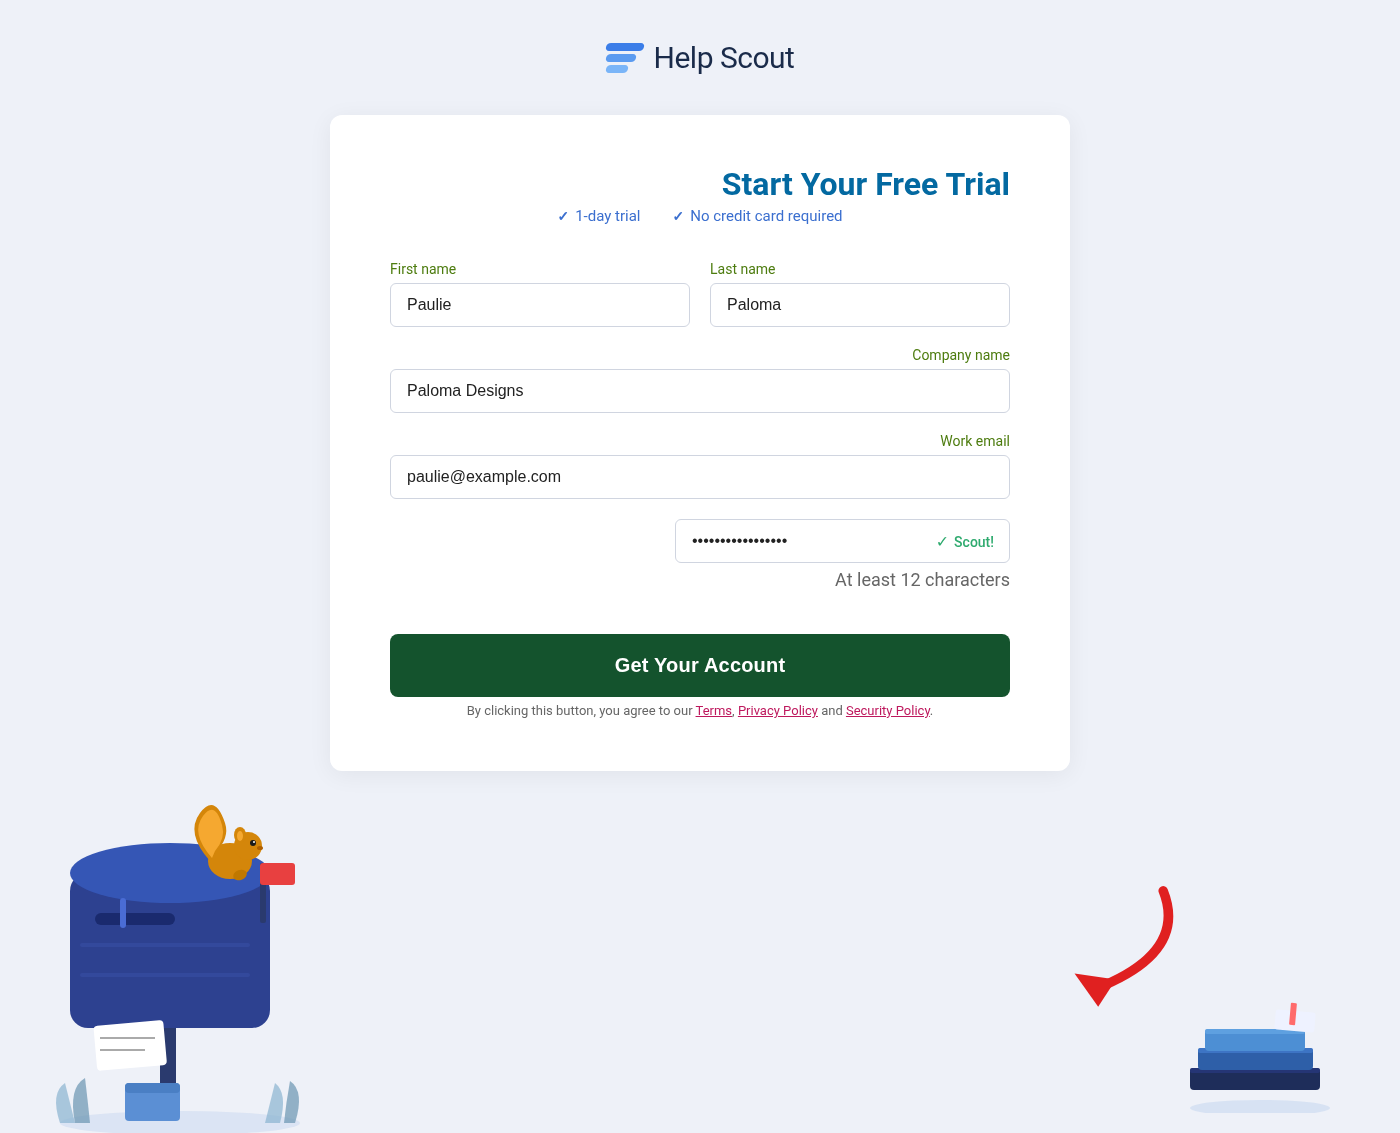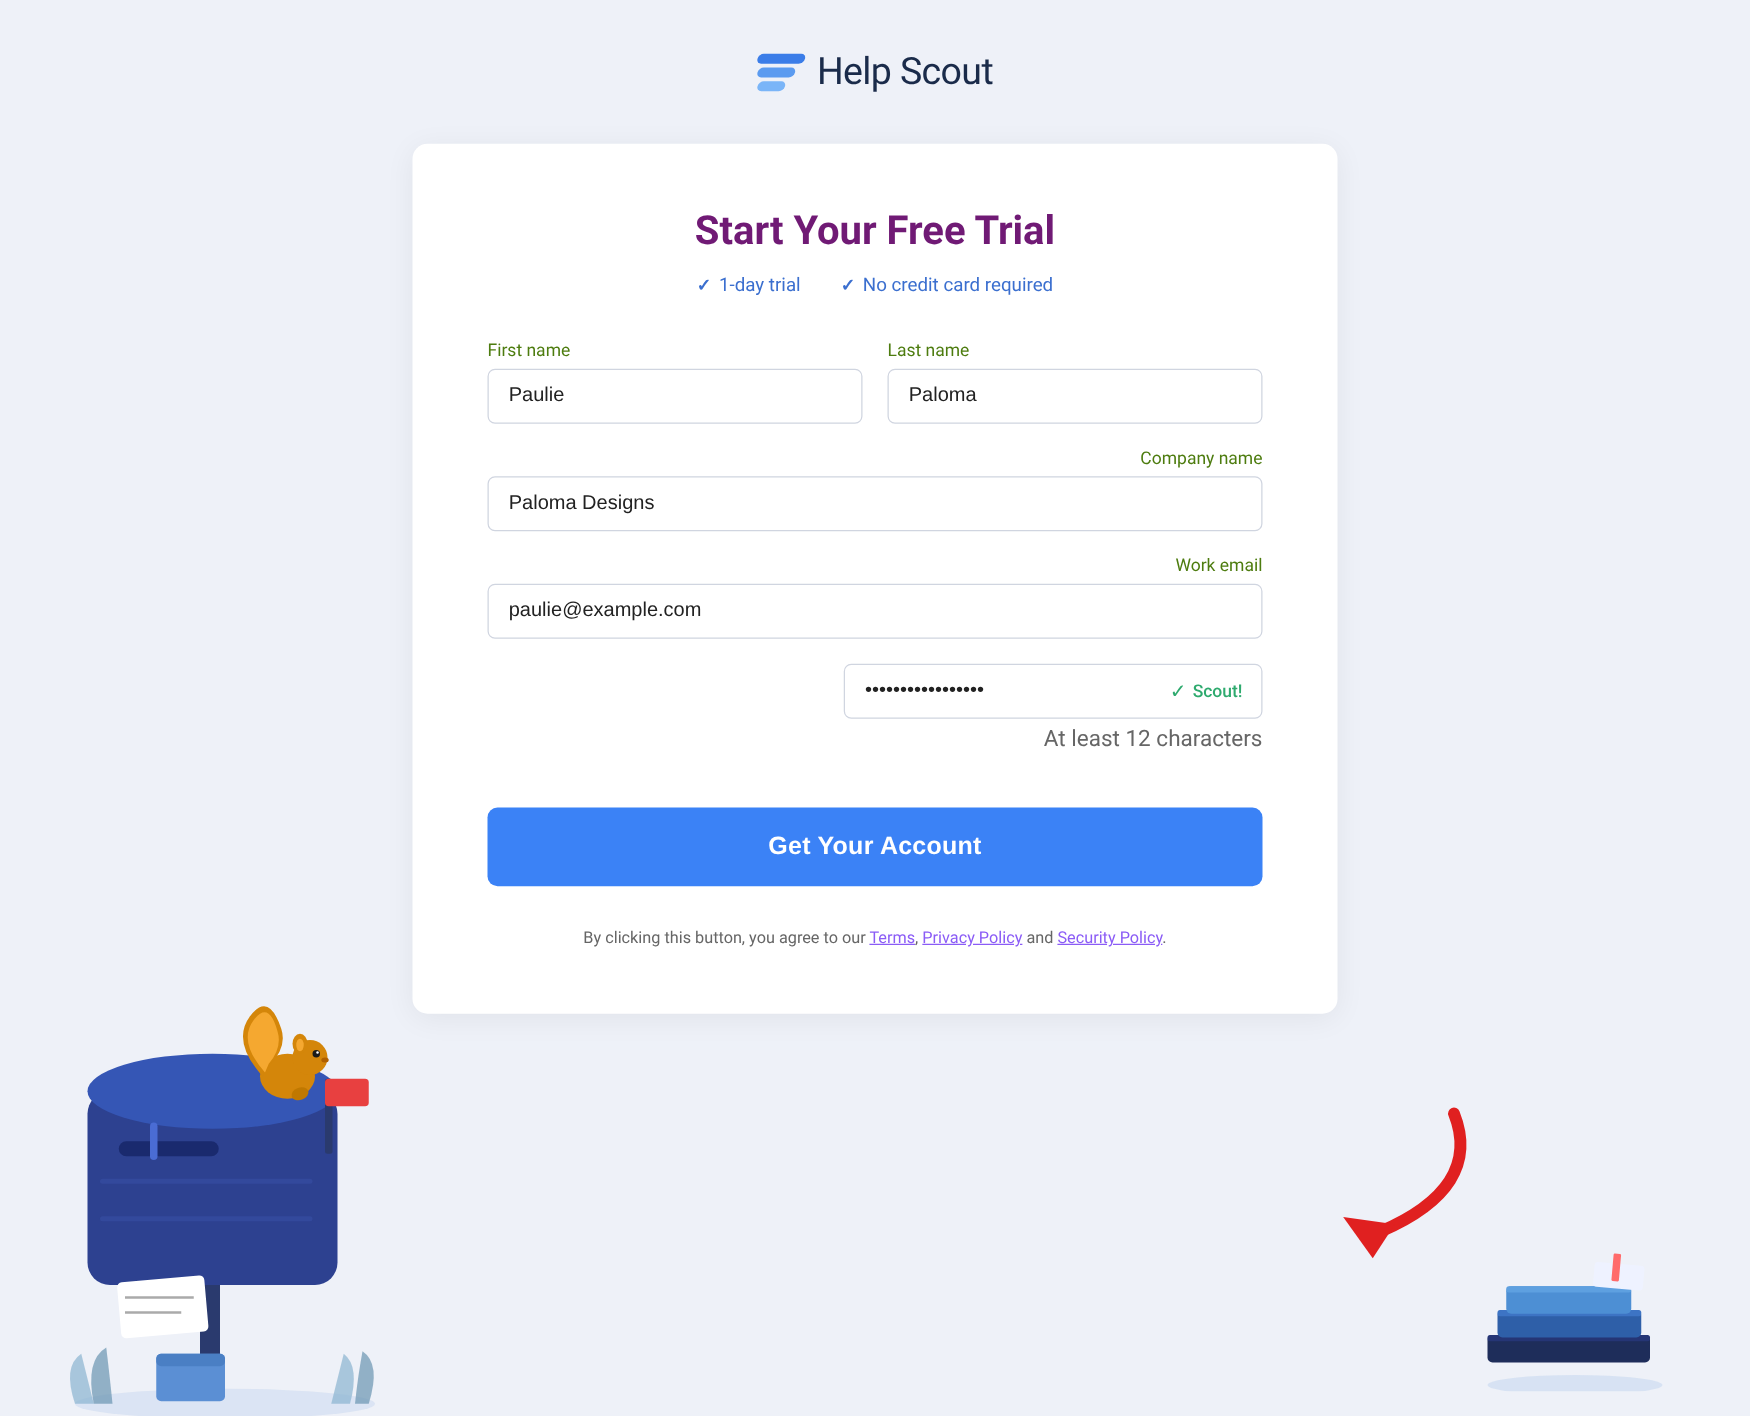--- a/index.html
+++ b/index.html
@@ -56,23 +56,23 @@
       padding: 50px 60px 50px;
       width: 740px;
       box-shadow: 0 4px 24px rgba(0,0,0,0.06);
       position: relative;
       z-index: 2;
     }
 
     .card-title {
       font-size: 32px;
       font-weight: 700;
-      color: #701a75;
-      text-align: center;
-      margin-bottom: 16px;
+      color: #0369a1;
+      text-align: right;
+      margin-bottom: 4px;
     }
 
     .perks {
       display: flex;
       justify-content: center;
       gap: 32px;
       margin-bottom: 36px;
     }
 
     .perk-item {
@@ -155,43 +155,43 @@
     }
 
     .password-hint {
       font-size: 18px;
       color: #666;
       margin-top: 6px;
     }
 
     .submit-btn {
       width: 100%;
-      background: #3b82f6;
+      background: #14532d;
       color: #fff;
       border: none;
       border-radius: 8px;
       padding: 20px;
       font-size: 20px;
       font-weight: 600;
       cursor: pointer;
       margin-top: 24px;
-      margin-bottom: 32px;
+      margin-bottom: 4px;
       letter-spacing: 0.2px;
       transition: background 0.2s;
     }
 
     .terms-text {
       font-size: 13px;
       color: #666;
       text-align: center;
       line-height: 1.5;
     }
 
     .terms-text a {
-      color: #8b5cf6;
+      color: #be185d;
       text-decoration: underline;
       margin-top: 47px;
     }
 
     
     .mailbox {
       position: absolute;
       left: 40px;
       bottom: 0;
       width: 280px;

